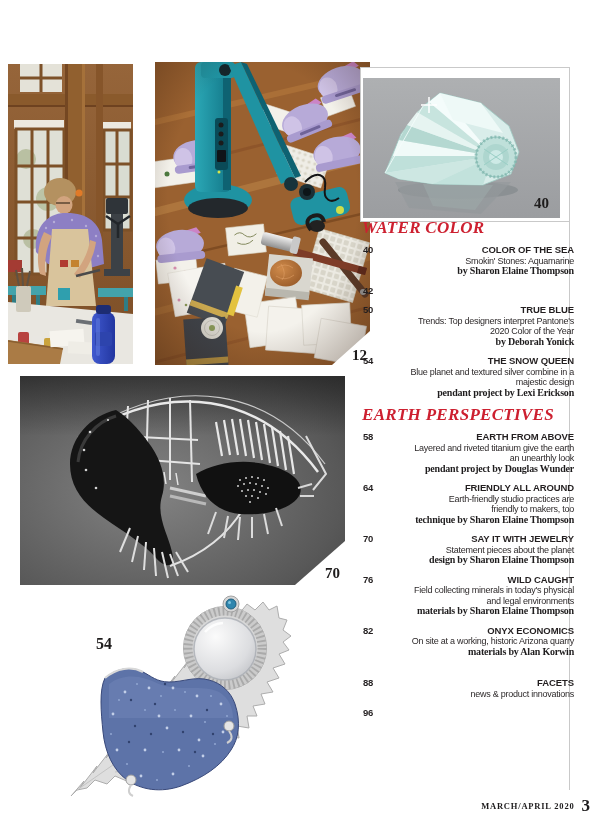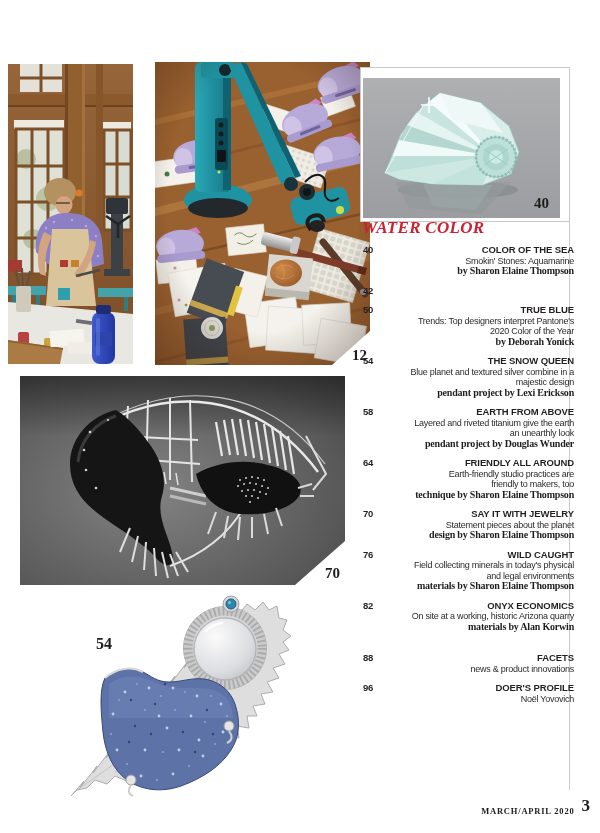--- a/index.html
+++ b/index.html
@@ -24,21 +24,21 @@
   .sec3{margin-top:21px;}
   .entry{display:flex;margin-bottom:9px;line-height:10.5px;}
   .enum{width:24px;flex:0 0 24px;font-weight:bold;font-size:9.5px;padding-left:3px;
         letter-spacing:-.2px;}
   .ebody{flex:1;text-align:right;}
   .etitle{font-weight:bold;font-size:9.5px;letter-spacing:-.1px;white-space:nowrap;}
   .edesc{font-size:9px;letter-spacing:-.25px;color:#2e2a2b;white-space:nowrap;}
   .ebyline{font-family:"Liberation Serif",serif;font-weight:bold;
            font-size:10px;letter-spacing:-.2px;white-space:nowrap;color:#1f1d1e;}
   
-  #footer{position:absolute;right:10px;top:796px;display:flex;align-items:flex-end;gap:7px;
+  #footer{position:absolute;right:10px;top:796px;display:flex;align-items:center;gap:7px;
           font-family:"Liberation Serif",serif;color:#1d1b1c;}
   #footer .issue{font-weight:bold;font-size:8.5px;letter-spacing:.8px;}
   #footer .pnum{font-weight:bold;font-size:17px;}
 </style>
 </head>
 <body>
 
 <div id="page">
 
   <div class="photo" style="left:8px;top:64px;width:125px;height:300px;">
@@ -650,20 +650,21 @@
     <div class="entry">
       <div class="enum">54</div>
       <div class="ebody">
         <div class="etitle">THE SNOW QUEEN</div>
         <div class="edesc">Blue planet and textured silver combine in a</div>
         <div class="edesc">majestic design</div>
         <div class="ebyline">pendant project by Lexi Erickson</div>
       </div>
     </div>
 
+    <div class="sec-title sec2">EARTH PERSPECTIVES</div>
 
     <div class="entry">
       <div class="enum">58</div>
       <div class="ebody">
         <div class="etitle">EARTH FROM ABOVE</div>
         <div class="edesc">Layered and riveted titanium give the earth</div>
         <div class="edesc">an unearthly look</div>
         <div class="ebyline">pendant project by Douglas Wunder</div>
       </div>
     </div>
@@ -709,24 +710,20 @@
     <div class="entry sec3">
       <div class="enum">88</div>
       <div class="ebody">
         <div class="etitle">FACETS</div>
         <div class="edesc">news &amp; product innovations</div>
       </div>
     </div>
 
     <div class="entry">
       <div class="enum">96</div>
-      <div class="ebody">
-        <div class="etitle">DOER'S PROFILE</div>
-        <div class="edesc">Noël Yovovich</div>
-      </div>
     </div>
 
   </div>
 
   <div id="footer">
     <span class="issue">MARCH/APRIL 2020</span>
     <span class="pnum">3</span>
   </div>
 
 </div>

